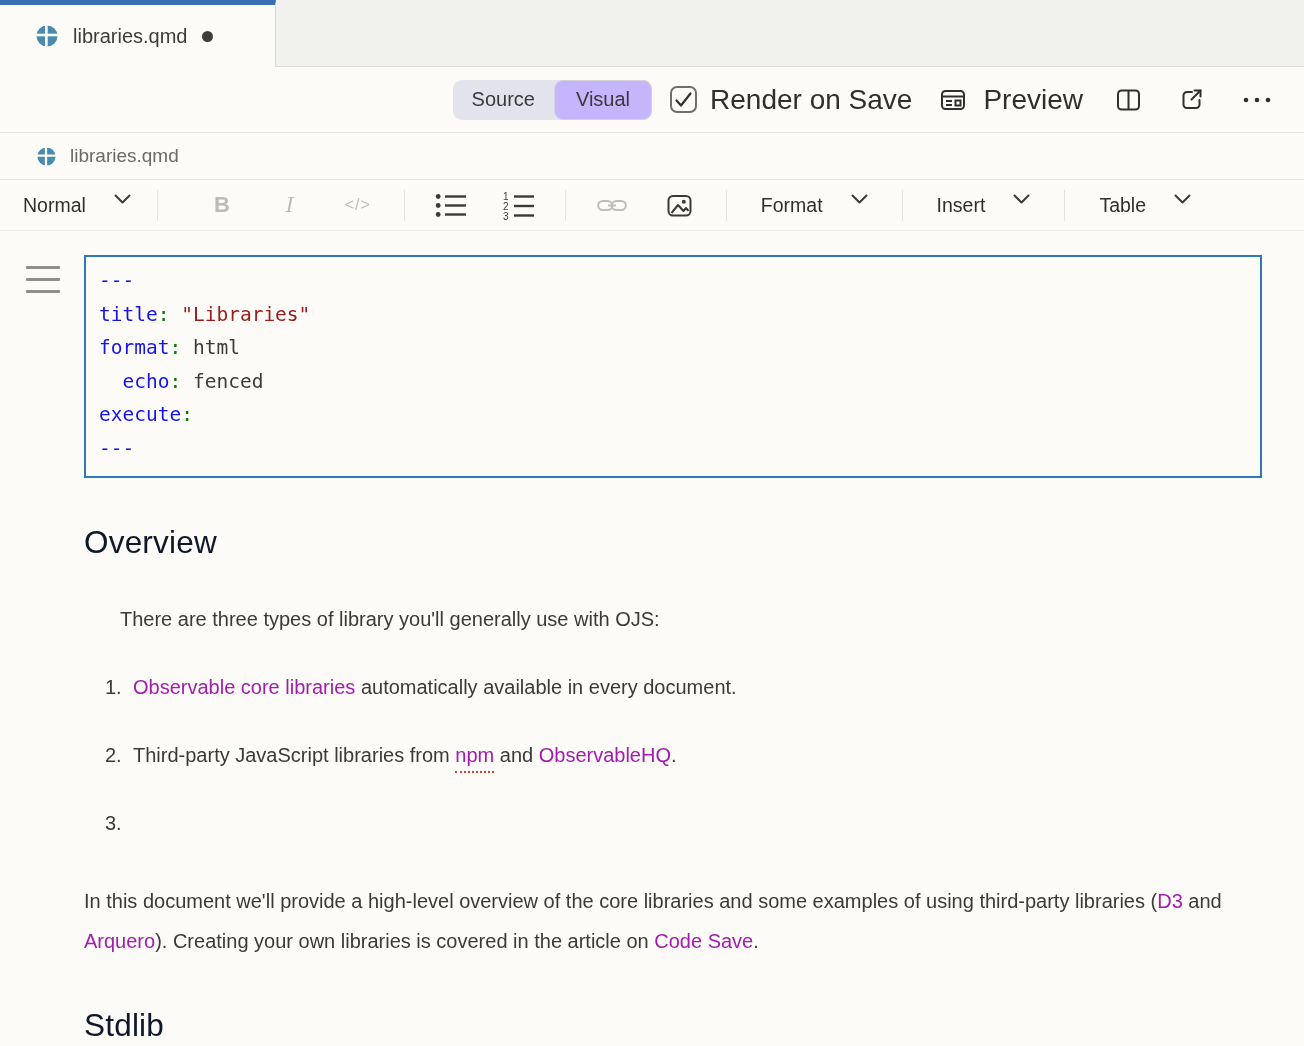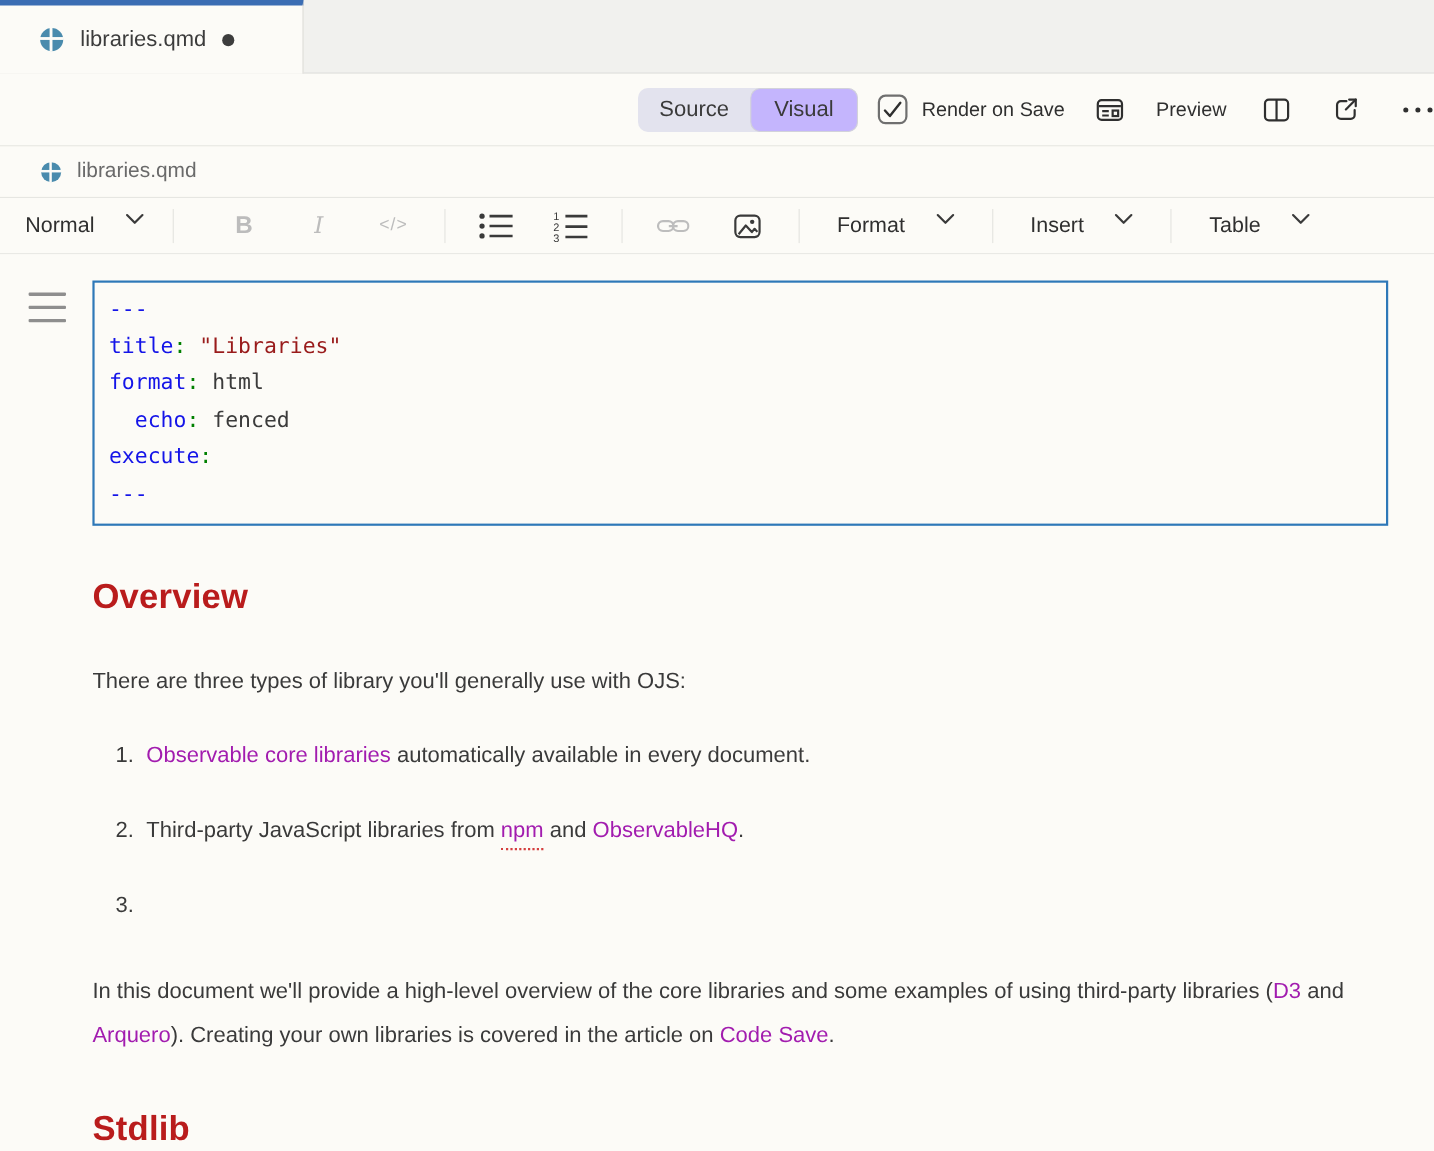--- a/index.html
+++ b/index.html
@@ -16,38 +16,38 @@
     width:276px; height:67px; background:#fcfbf7;
     border-top:5px solid #3b6db3; border-right:1px solid #dadad6;
     display:flex; align-items:center; gap:15px; padding:0 16px 0 36px;
   }
   .tab-title { font-size:20px; color:#3c3c3c; white-space:nowrap; }
   .dirty-dot { width:11px; height:11px; border-radius:50%; background:#3d3d3d; flex:0 0 auto; }
 
   
   .editor-toolbar {
     height:66px; background:#fcfbf7; border-bottom:1px solid #e6e6e2;
-    display:flex; align-items:center; 
+    display:flex; align-items:center; padding-right:32px;
   }
   .tb-cluster { margin-left:auto; display:flex; align-items:center; }
   .segmented {
     display:flex; align-items:center; background:#e3e3ee;
     border-radius:9px; height:40px;
   }
   .seg-option { font-size:20px; color:#3a3a3a; padding:0 19px; cursor:default; }
   .seg-option.selected {
     background:#c4b5fd; border:1px solid #d2d2da; border-radius:9px;
     height:40px; display:flex; align-items:center; padding:0 21px;
   }
   .checkbox {
     width:27px; height:27px; border:2px solid #6f6f6f; border-radius:7px;
     margin-left:18px; display:flex; align-items:center; justify-content:center;
     background:#fcfbf7;
   }
-  .tb-label { font-size:18px; color:#2f2f2f; margin-left:13px; white-space:nowrap; }
+  .tb-label { font-size:28px; color:#2f2f2f; margin-left:13px; white-space:nowrap; }
   .tb-btn { display:flex; align-items:center; }
   .icon { display:inline-flex; align-items:center; justify-content:center; }
 
   
   .breadcrumb {
     height:47px; border-bottom:1px solid #e6e6e2;
     display:flex; align-items:center; gap:14px; padding-left:37px;
   }
   .breadcrumb-text { font-size:19px; color:#6a6a6a; }
 
@@ -75,23 +75,23 @@
     padding:7px 14px 11px 13px;
     font-family:"DejaVu Sans Mono","Liberation Mono",monospace;
     font-size:19.5px; line-height:33.5px;
   }
   .code-line { white-space:pre; }
   .tok-key { color:#1414e8; }
   .tok-colon { color:#008000; }
   .tok-str { color:#991b1b; }
   .tok-plain { color:#3b3b3b; }
 
-  .doc-h2 { font-size:31.5px; font-weight:700; color:#b91c1c; margin-top:46px; letter-spacing:.2px; }
+  .doc-h2 { font-size:31.5px; font-weight:400; color:#0f172a; margin-top:46px; letter-spacing:.2px; }
   .doc-p { font-size:20px; line-height:40px; color:#3a3a3a; margin-top:44px; max-width:1148px; }
-  .doc-p.tight { line-height:28px; }
+  .doc-p.tight { line-height:28px;margin-left:36px; }
   .doc-ol { margin-top:40px; }
   .doc-li { display:flex; font-size:20px; line-height:28px; margin-top:40px; }
   .doc-li:first-child { margin-top:0; }
   .li-num { width:49px; padding-left:21px; flex:0 0 auto; }
   .doc-link { color:#a21caf; text-underline-offset:4px; text-decoration-thickness:1.5px; cursor:pointer; }
   .misspelled { position:relative; }
   .misspelled::after {
     content:""; position:absolute; left:0; right:0; bottom:-7px;
     border-bottom:2.5px dotted #d43f3f;
   }
@@ -129,21 +129,21 @@
     <span class="tb-btn" style="margin-left:27px;">
       <span class="icon">
         <svg width="28" height="26" viewBox="0 0 28 26">
           <rect x="3" y="4" width="22" height="18" rx="3.5" fill="none" stroke="#2f2f2f" stroke-width="2"></rect>
           <line x1="4" y1="9.5" x2="24" y2="9.5" stroke="#2f2f2f" stroke-width="2"></line>
           <line x1="7" y1="14" x2="13" y2="14" stroke="#2f2f2f" stroke-width="2"></line>
           <line x1="7" y1="18" x2="13" y2="18" stroke="#2f2f2f" stroke-width="2"></line>
           <rect x="16.5" y="13.5" width="5" height="5" fill="none" stroke="#2f2f2f" stroke-width="2"></rect>
         </svg>
       </span>
-      <span class="tb-label" style="margin-left:28px;">Preview</span>
+      <span class="tb-label" style="margin-left:16px;">Preview</span>
     </span>
 
     <span class="icon" style="margin-left:32px;">
       <svg width="27" height="26" viewBox="0 0 27 26">
         <rect x="3" y="3.5" width="21" height="19" rx="3.5" fill="none" stroke="#2f2f2f" stroke-width="2"></rect>
         <line x1="13.5" y1="3.5" x2="13.5" y2="22.5" stroke="#2f2f2f" stroke-width="2"></line>
       </svg>
     </span>
 
     <span class="icon" style="margin-left:37px;">

